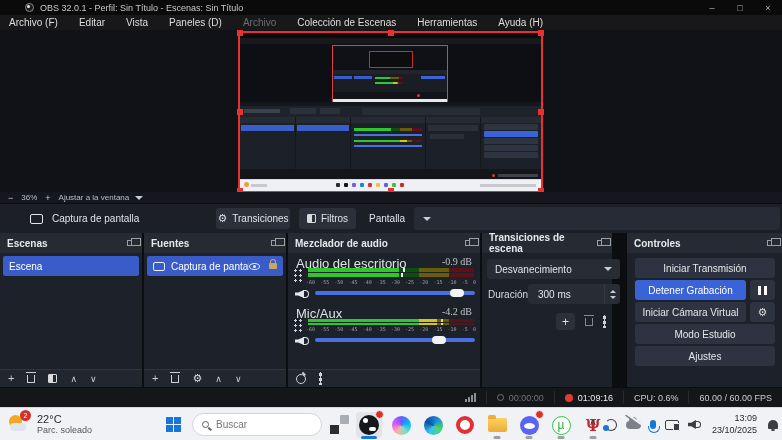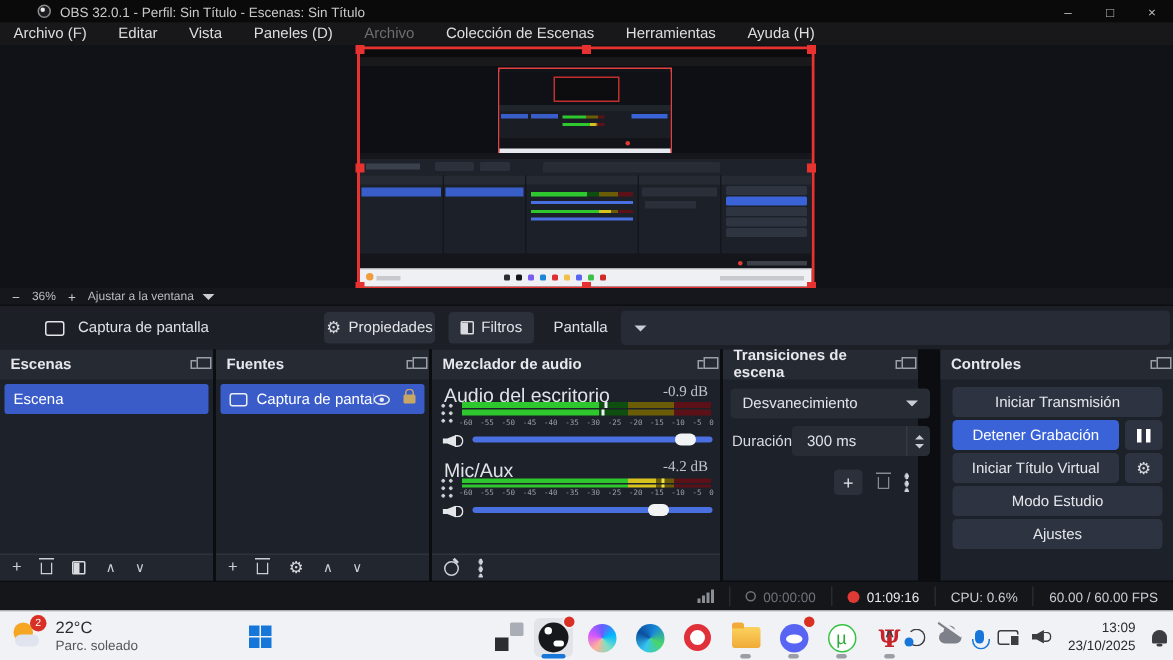--- a/index.html
+++ b/index.html
@@ -382,21 +382,21 @@
       <span>Ajustar a la ventana</span>
       <span class="tri-d"></span>
     </span>
   </div>
 
   <div class="abs srcrow">
     <span class="src-ico"></span>
     <span class="src-name">Captura de pantalla</span>
     <span class="btn btn-props">
       <span class="gear">⚙</span>
-      <span>Propiedades</span>
+      <span>Transiciones</span>
     </span>
     <span class="btn btn-filters">
       <span class="filter-ico"></span>
       <span>Filtros</span>
     </span>
     <span class="lbl-pantalla">Pantalla</span>
     <span class="select">
       <span class="tri-d"></span>
     </span>
   </div>
@@ -560,21 +560,21 @@
       </div>
       <div class="p-body">
         <div class="c-btn" style="top:5px;">Iniciar Transmisión</div>
         <div class="c-btn short active" style="top:27px;">Detener Grabación</div>
         <div class="c-side" style="top:27px;">
           <span class="pause">
               <i></i>
               <i></i>
             </span>
         </div>
-        <div class="c-btn short" style="top:49px;">Iniciar Título Virtual</div>
+        <div class="c-btn short" style="top:49px;">Iniciar Cámara Virtual</div>
         <div class="c-side" style="top:49px;">
           <span class="gear">⚙</span>
         </div>
         <div class="c-btn" style="top:71px;">Modo Estudio</div>
         <div class="c-btn" style="top:93px;">Ajustes</div>
       </div>
     </div>
   </div>
 
   <div class="abs statusbar">
@@ -609,20 +609,24 @@
         <div class="w-temp">22°C</div>
         <div class="w-cond">Parc. soleado</div>
       </span>
     </div>
     <div class="start">
         <i></i>
         <i></i>
         <i></i>
         <i></i>
       </div>
+    <div class="search">
+      <span class="mag"></span>
+      <input placeholder="Buscar" style="">
+    </div>
 
     <div class="ticon" style="left:326px;">
       <span class="tv-back"></span>
       <span class="tv-front"></span>
     </div>
     <div class="ticon active-app" style="left:356px;">
       <span class="obs-task"></span>
       <span class="badge-dot"></span>
       <span class="runbar wide"></span>
     </div>

